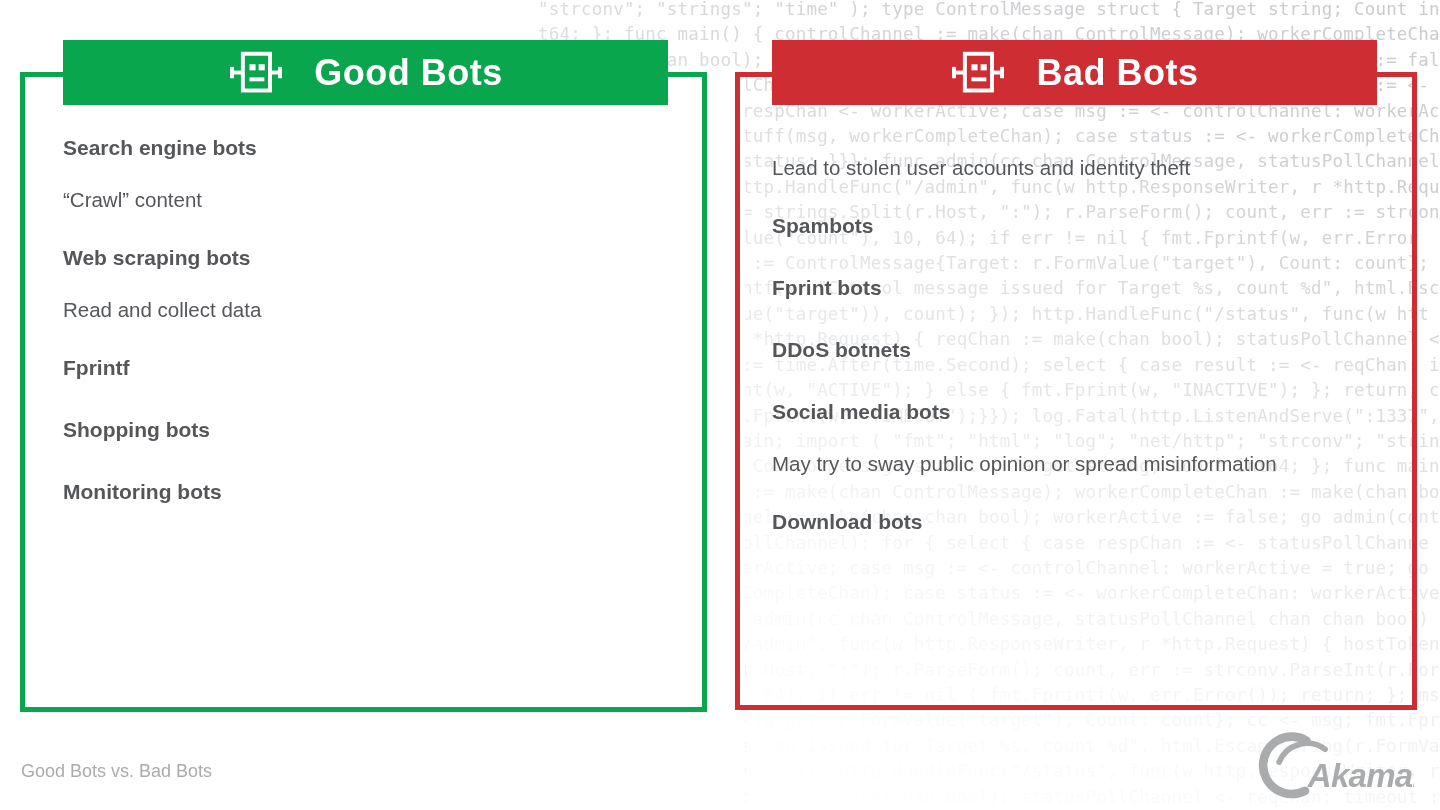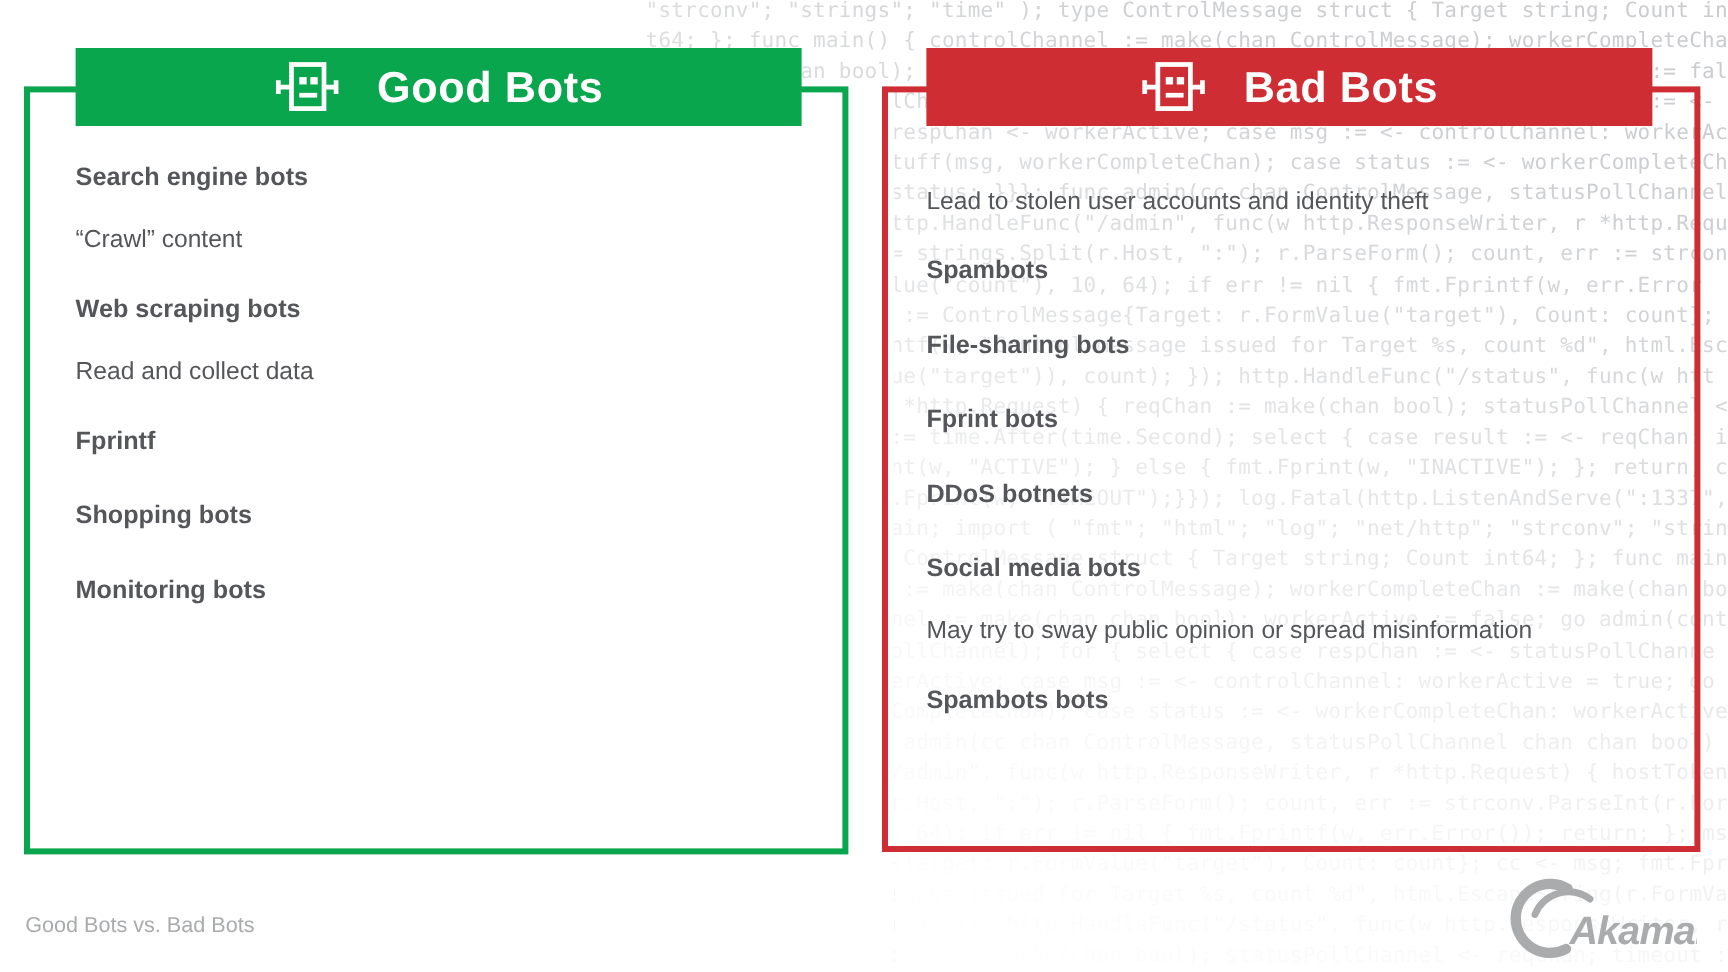--- a/index.html
+++ b/index.html
@@ -115,34 +115,31 @@
       <h2>Bad Bots</h2>
     </header>
     <div class="panel-list">
         <div class="item">
           <div class="item-desc">Lead to stolen user accounts and identity theft</div>
         </div>
         <div class="item">
           <div class="item-title">Spambots</div>
         </div>
         <div class="item">
-          <div class="item-title">File-sharing bots</div>
-        </div>
-        <div class="item">
           <div class="item-title">Fprint bots</div>
         </div>
         <div class="item">
           <div class="item-title">DDoS botnets</div>
         </div>
         <div class="item">
           <div class="item-title">Social media bots</div>
           <div class="item-desc">May try to sway public opinion or spread misinformation</div>
         </div>
         <div class="item">
-          <div class="item-title">Spambots bots</div>
+          <div class="item-title">Download bots</div>
         </div>
       </div>
   </section>
 
   <div class="caption">Good Bots vs. Bad Bots</div>
 
   <div class="logo">
     <svg viewBox="0 0 230 100">
       <g fill="none" stroke="#a9abad">
         <path d="M80 16 A40 40 0 1 0 78 86" stroke-width="12" stroke-linecap="round"></path>

